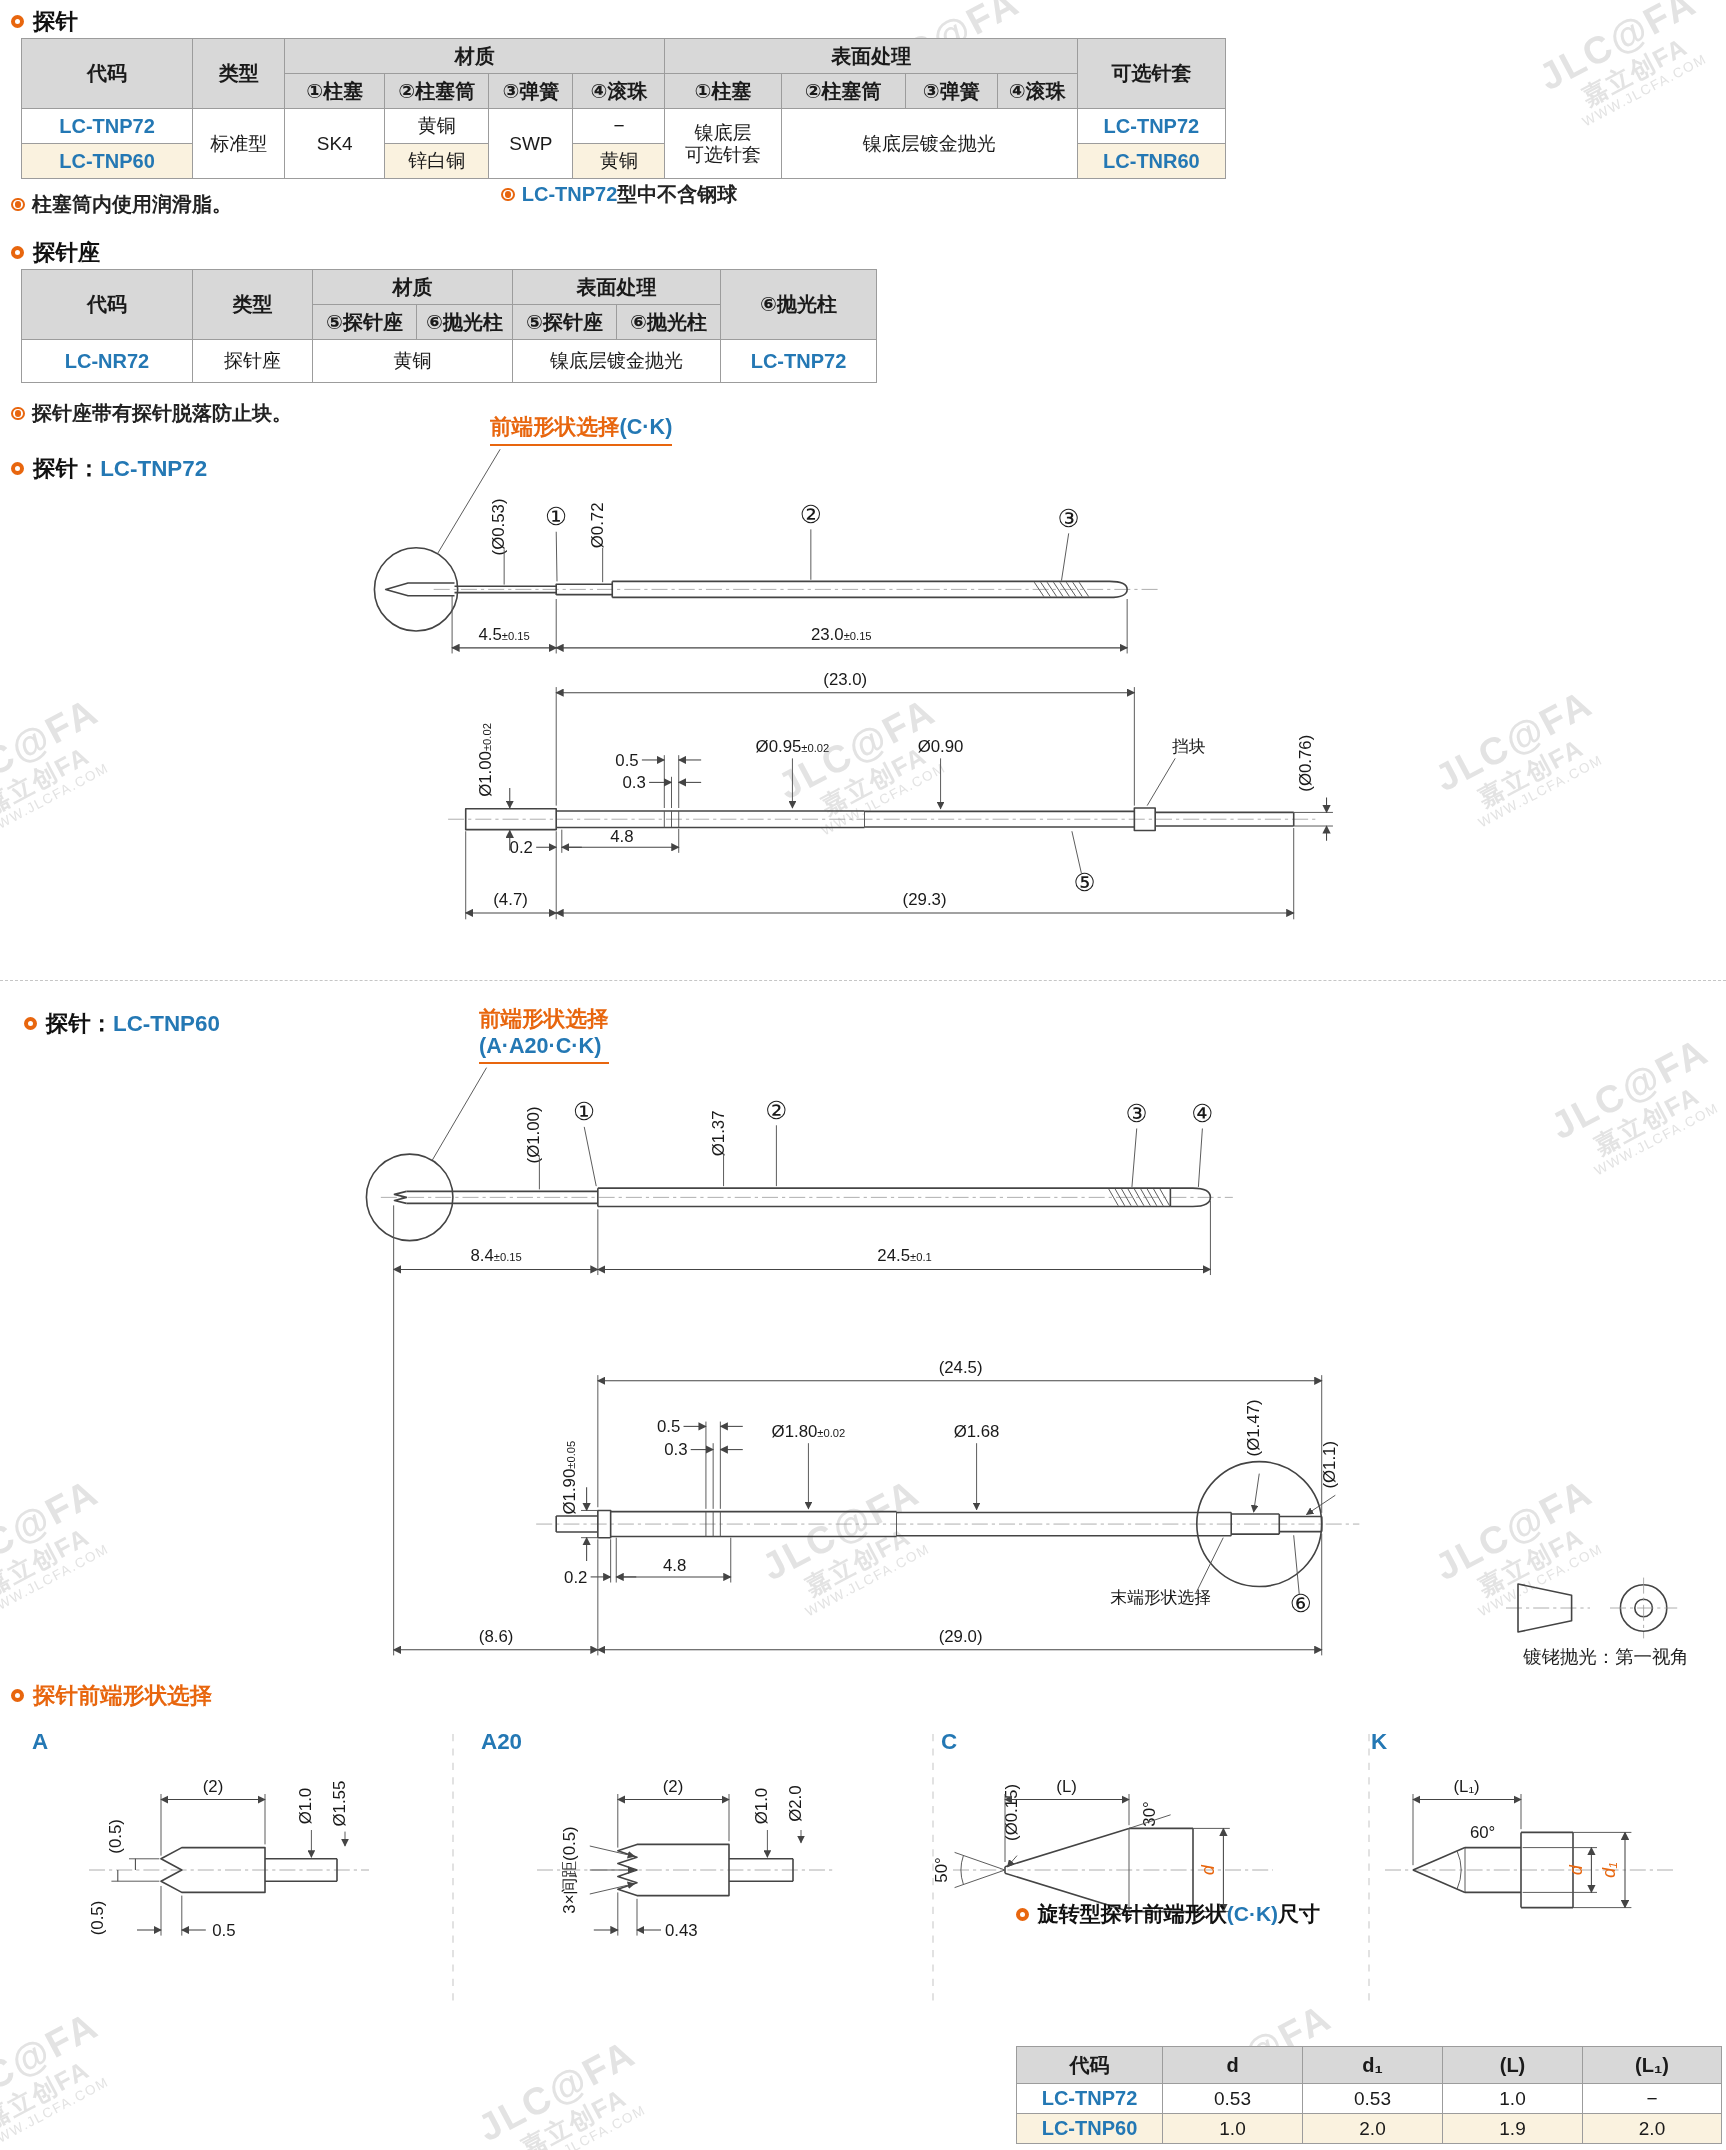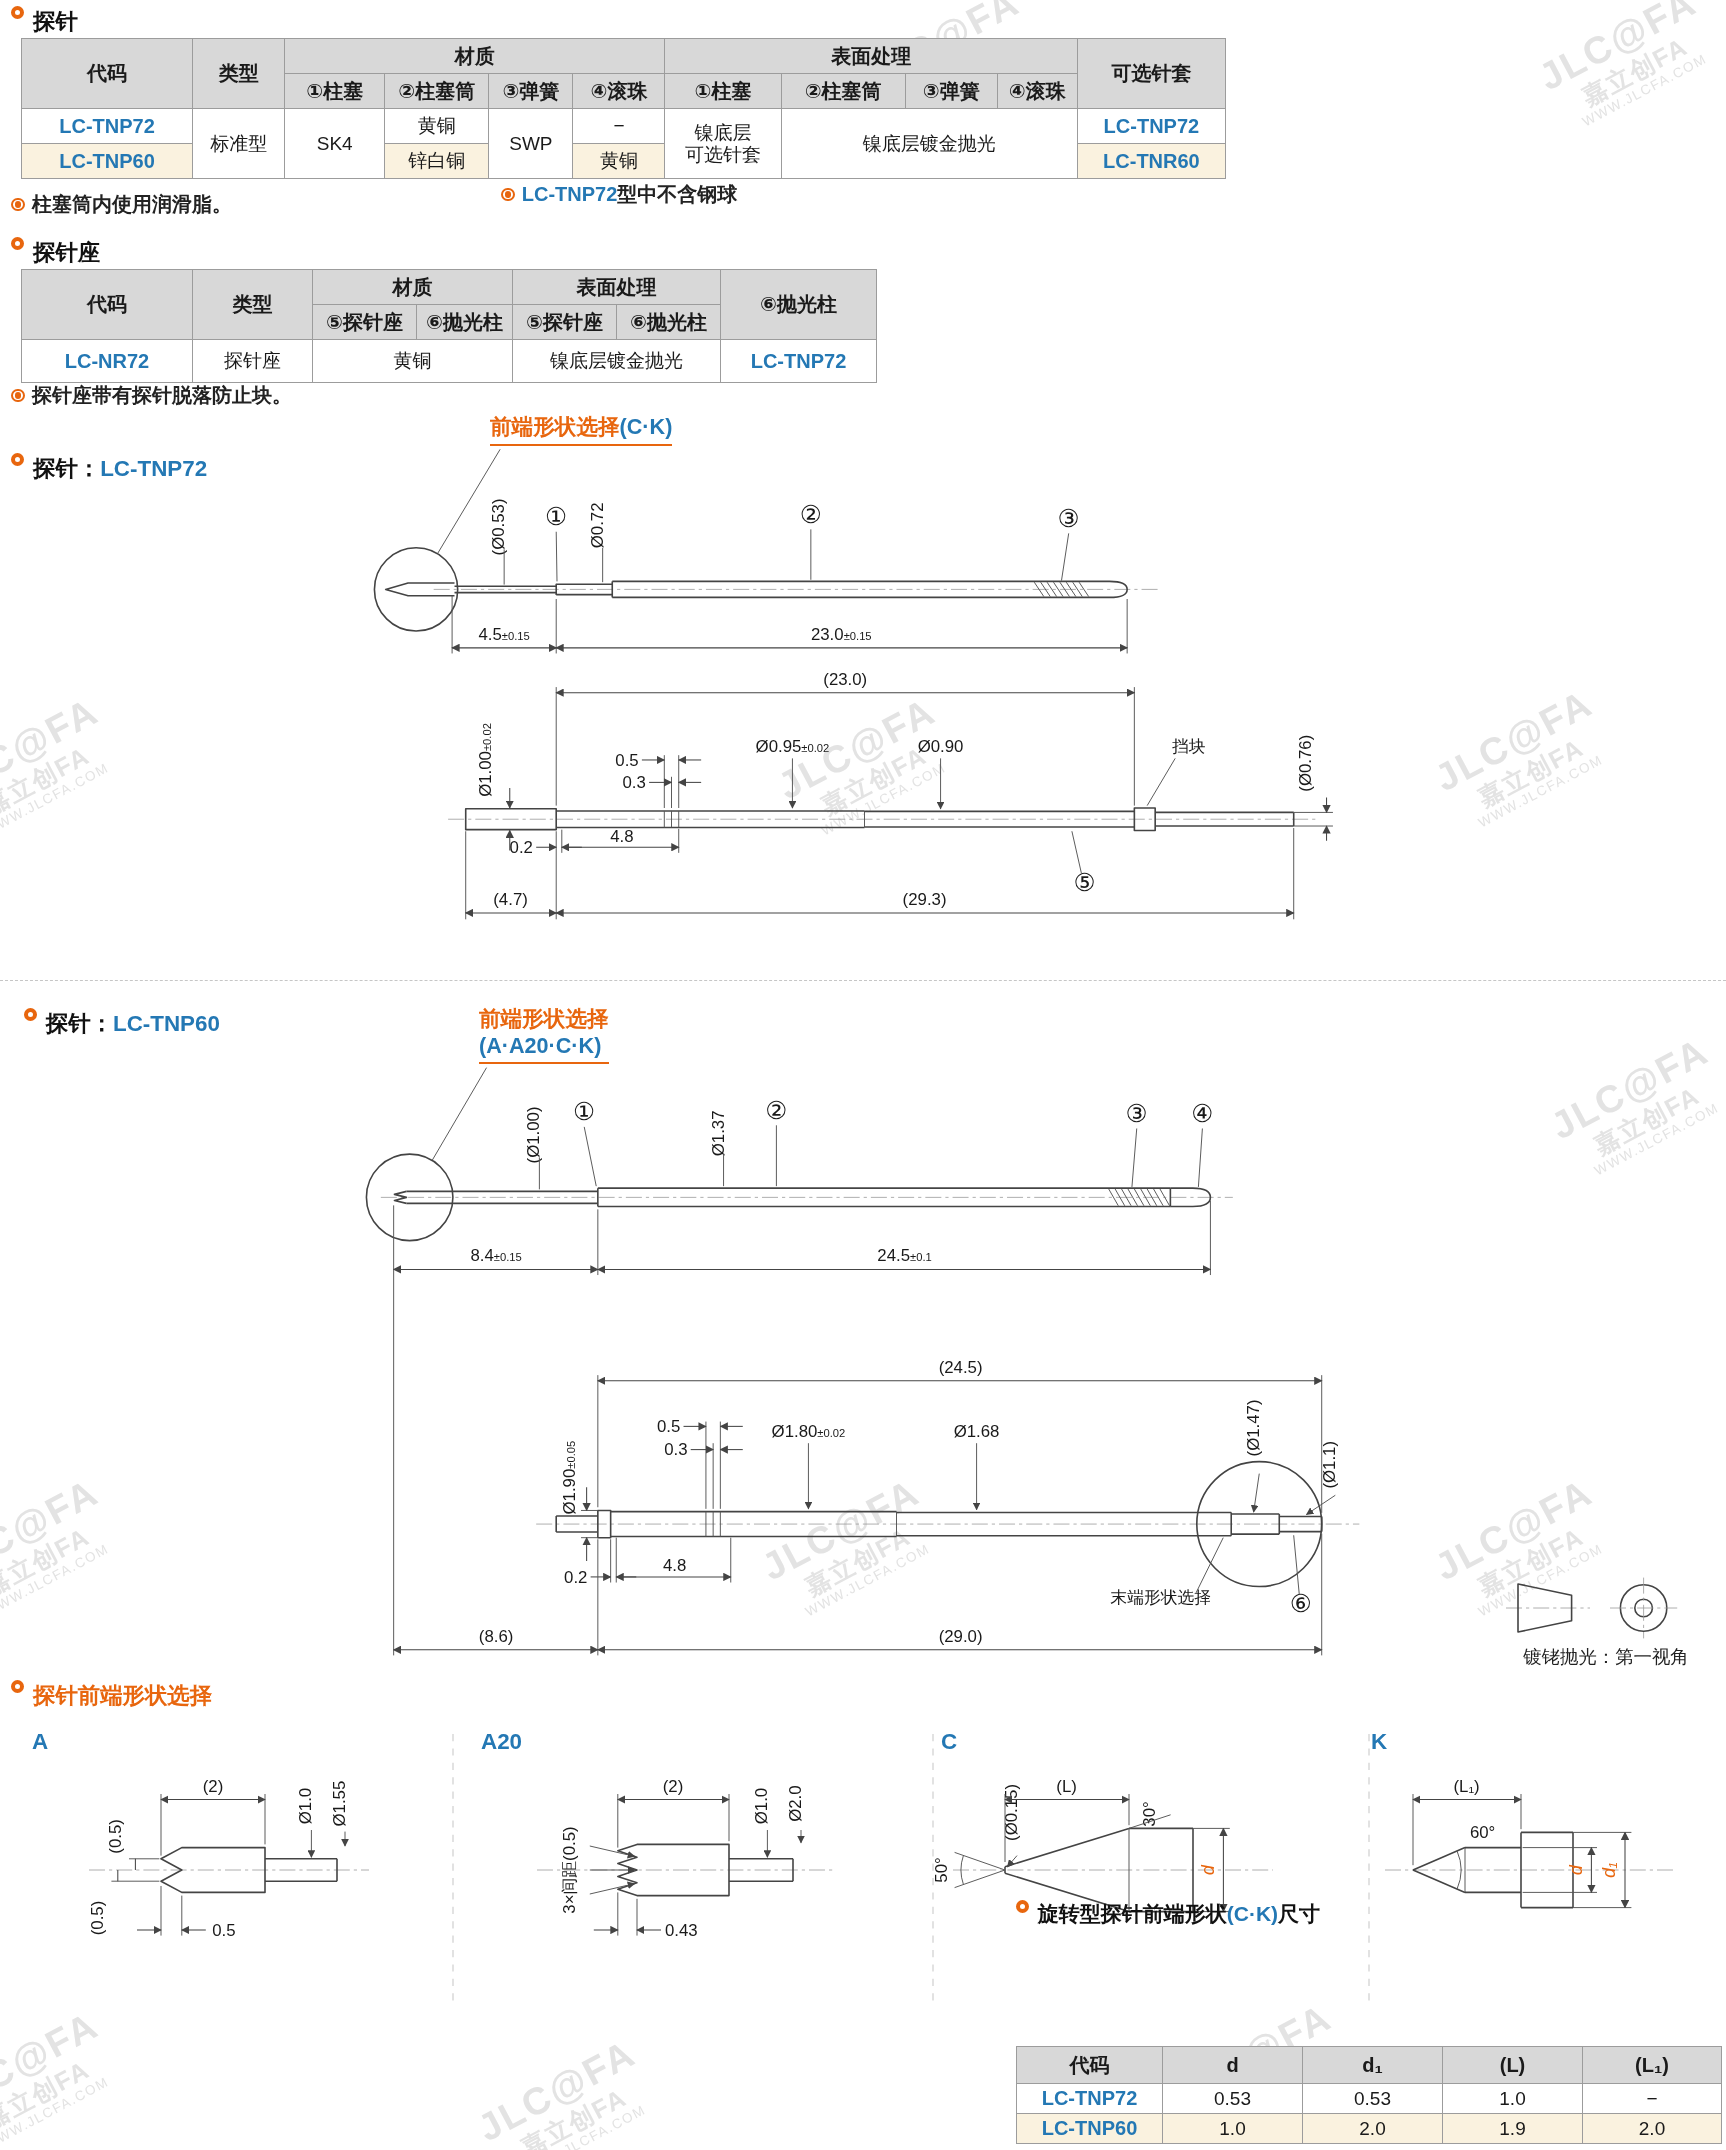--- a/index.html
+++ b/index.html
@@ -3,21 +3,21 @@
 <meta charset="utf-8">
 <style>
   * {margin:0;padding:0;box-sizing:border-box}
   html,body {background:#fff}
   body {font-family:"Liberation Sans","DejaVu Sans",sans-serif}
   .page {position:relative;width:1726px;height:2151px;background:#fff;overflow:hidden}
   .wm {position:absolute;transform:rotate(-28deg);color:#e3e3e3;text-align:center;line-height:1.12;pointer-events:none;white-space:nowrap}
   .wm .w1 {font-size:38px;font-weight:bold;letter-spacing:2.4px}
   .wm .w2 {font-size:25px;font-weight:bold;letter-spacing:1.6px}
   .wm .w3 {font-size:13.6px;letter-spacing:1.6px}
-  .sec-title {position:absolute;display:flex;align-items:flex-start;gap:8.8px;font-size:22.4px;font-weight:bold;color:#111;white-space:nowrap}
+  .sec-title {position:absolute;display:flex;align-items:center;gap:8.8px;font-size:22.4px;font-weight:bold;color:#111;white-space:nowrap}
   .sec-title.small {font-size:21px}
   .ring {display:inline-block;width:13px;height:13px;border:4.8px solid #e8660e;border-radius:50%;flex:0 0 auto}
   .t-blue {color:#2478b4}
   .t-orange {color:#e8660e}
   .note {position:absolute;display:flex;align-items:center;gap:7.2px;font-size:20px;font-weight:bold;color:#222;white-space:nowrap}
   .bull {display:inline-block;width:13.6px;height:13.6px;border:2.4px solid #e8660e;border-radius:50%;position:relative;flex:0 0 auto}
   .bull::after {content:"";position:absolute;inset:1.6px;background:#e8660e;border-radius:50%}
   .tbl {position:absolute;border-collapse:collapse;table-layout:fixed;background:#fff;font-size:19px;color:#1a1a1a}
   .tbl td {border:0.8px solid #9c9c9c;text-align:center;vertical-align:middle;height:35px;padding:0.8px 2.4px;line-height:1.15}
   .tbl tr.hd td {background:#d8d8d8;font-weight:bold;font-size:20px}
@@ -209,21 +209,21 @@
     <tr class="tall">
       <td class="code">LC-NR72</td>
       <td>探针座</td>
       <td colspan="2">黄铜</td>
       <td colspan="2">镍底层镀金抛光</td>
       <td class="code">LC-TNP72</td>
     </tr>
   </tbody>
     </table>
 
-  <div class="note" style="left:11.2px;top:382px">
+  <div class="note" style="left:11.2px;top:400px">
     <span class="bull"></span>
     <span>探针座带有探针脱落防止块。</span>
   </div>
 
   <div class="tipsel" style="left:490px;top:412px">
     <span class="t-orange">前端形状选择</span><span class="t-blue">(C·K)</span>
   </div>
   <div class="sec-title" style="left:11.2px;top:453px">
     <span class="ring"></span>
     <span><span>探针：</span><span class="t-blue">LC-TNP72</span></span>

